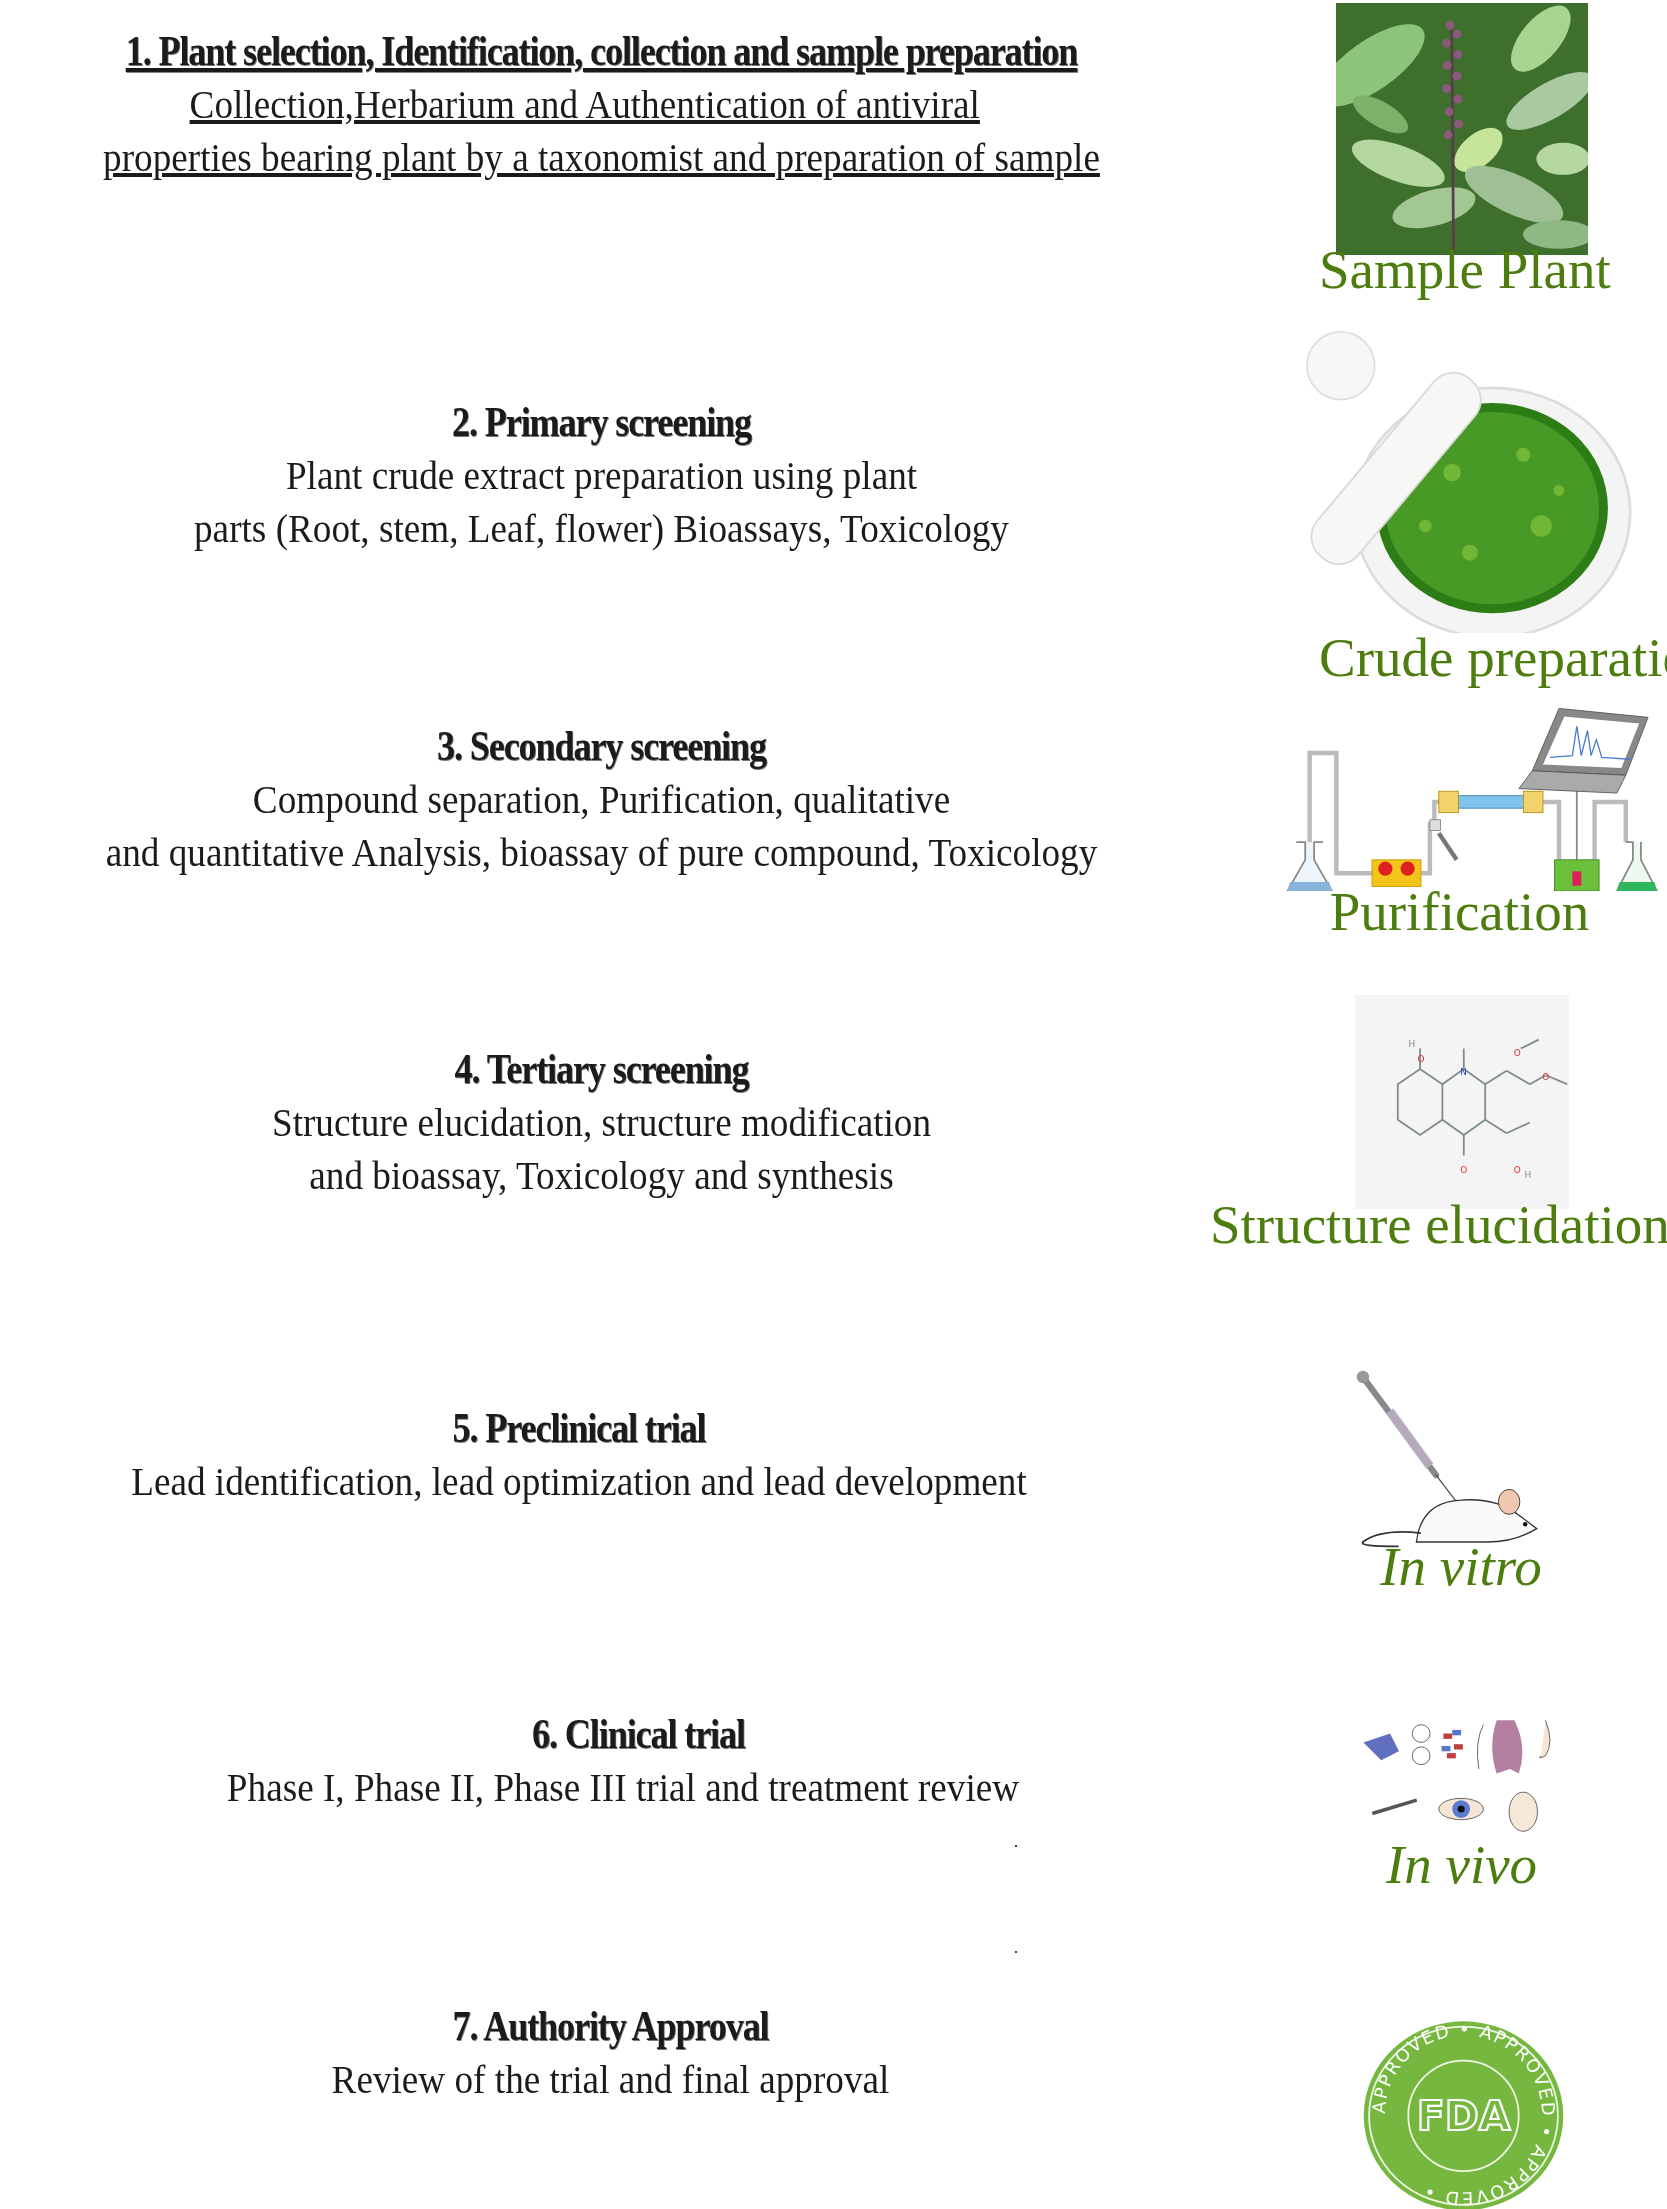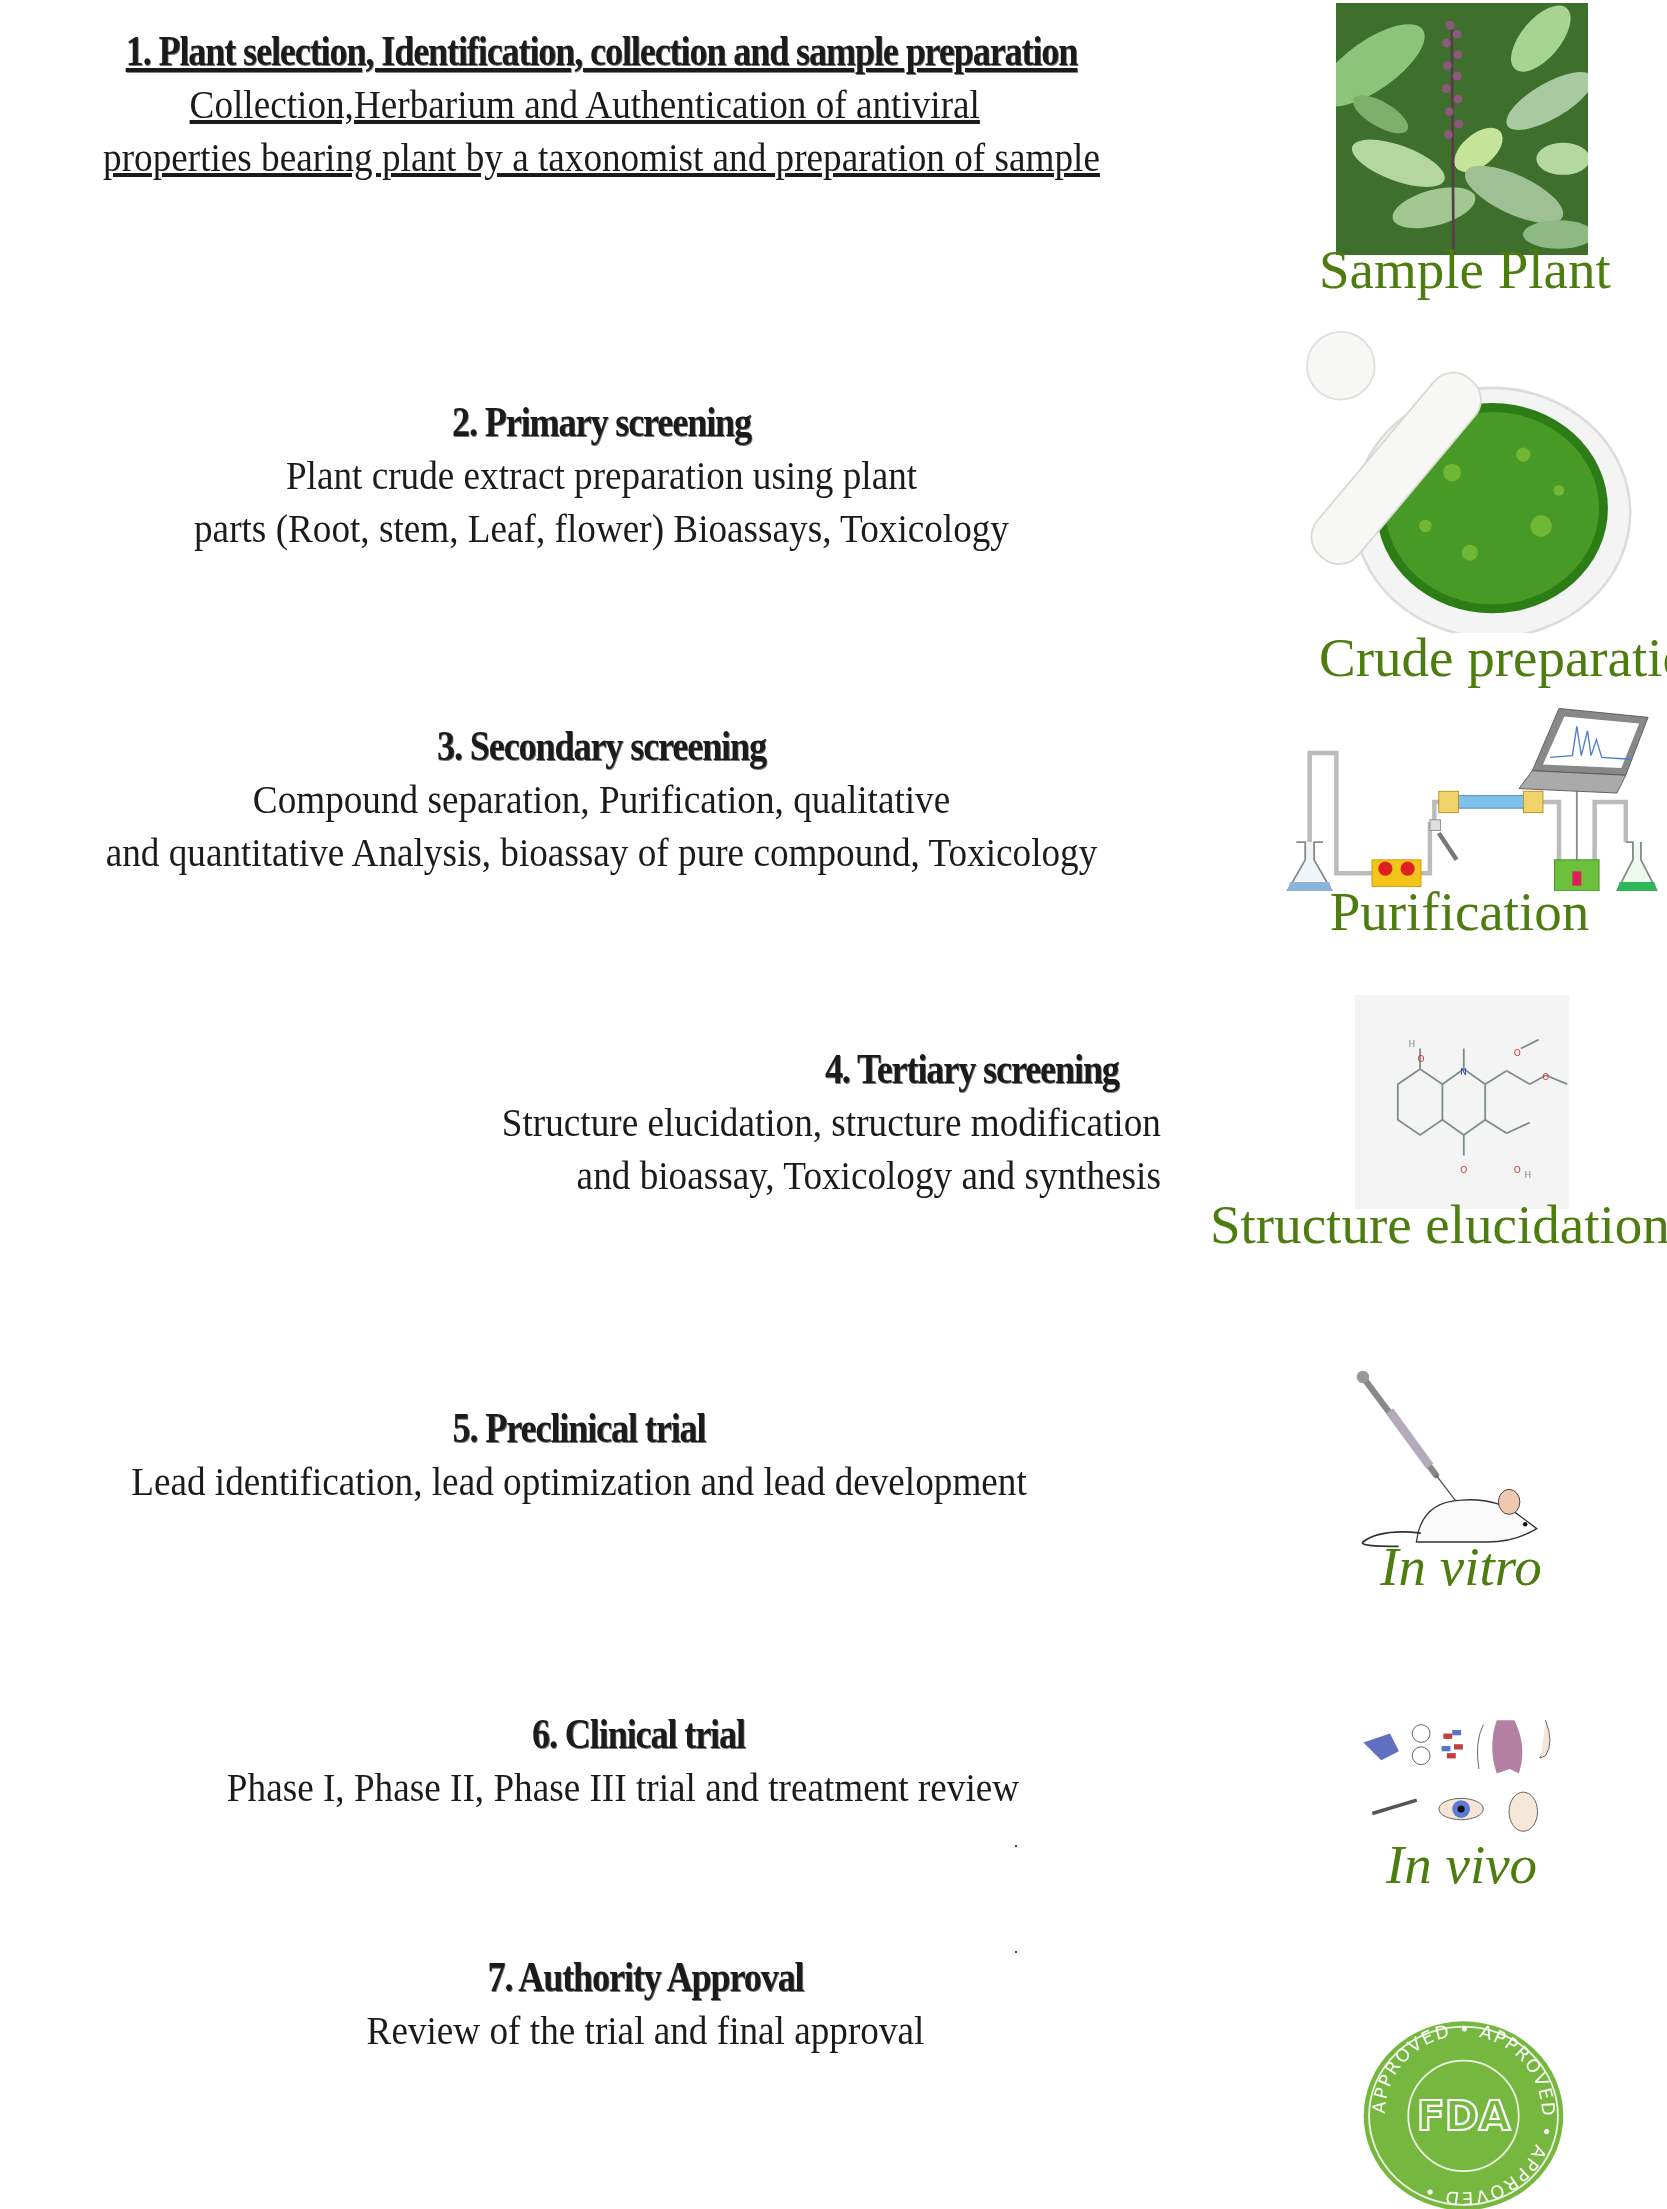--- a/index.html
+++ b/index.html
@@ -32,39 +32,39 @@
   <span class="step-desc">Plant crude extract preparation using plant</span>
   <span class="step-desc">parts (Root, stem, Leaf, flower) Bioassays, Toxicology</span>
 </div>
 
 <div class="step" style="top:720px;">
   <span class="step-title">3. Secondary screening</span>
   <span class="step-desc">Compound separation, Purification, qualitative</span>
   <span class="step-desc">and quantitative Analysis, bioassay of pure compound, Toxicology</span>
 </div>
 
-<div class="step" style="top:1043px;text-align:right;">
+<div class="step" style="top:1043px;">
   <span class="step-title">4. Tertiary screening</span>
   <span class="step-desc">Structure elucidation, structure modification</span>
   <span class="step-desc">and bioassay, Toxicology and synthesis</span>
 </div>
 
 <div class="step" style="top:1402px; width:1158px;">
   <span class="step-title">5. Preclinical trial</span>
   <span class="step-desc">Lead identification, lead optimization and lead development</span>
 </div>
 
 <div class="step" style="top:1708px; width:1158px;margin-left:44px;">
   <span class="step-title" style="transform:scaleX(0.86) translateX(18px);">6. Clinical trial</span>
   <span class="step-desc">Phase I, Phase II, Phase III trial and treatment review</span>
 </div>
 <div class="stray-dot" style="left:1015px; top:1845px;"></div>
 <div class="stray-dot" style="left:1015px; top:1951px;"></div>
 
-<div class="step" style="top:1951px; width:1221px;padding-left:35px;">
+<div class="step" style="top:2000px; width:1221px;">
   <span class="step-title">7. Authority Approval</span>
   <span class="step-desc">Review of the trial and final approval</span>
 </div>
 
 <div class="fig" style="left:1336px; top:2.7px; width:252px; height:252px;">
   <svg width="252" height="252" viewBox="0 0 283 283">
     <rect width="283" height="283" fill="#2f5a24"></rect>
     <rect width="283" height="283" fill="#4a7d34" opacity="0.6"></rect>
     <ellipse cx="40" cy="70" rx="70" ry="28" fill="#8cc47a" transform="rotate(-35 40 70)"></ellipse>
     <ellipse cx="230" cy="40" rx="45" ry="22" fill="#a7d48e" transform="rotate(-50 230 40)"></ellipse>

